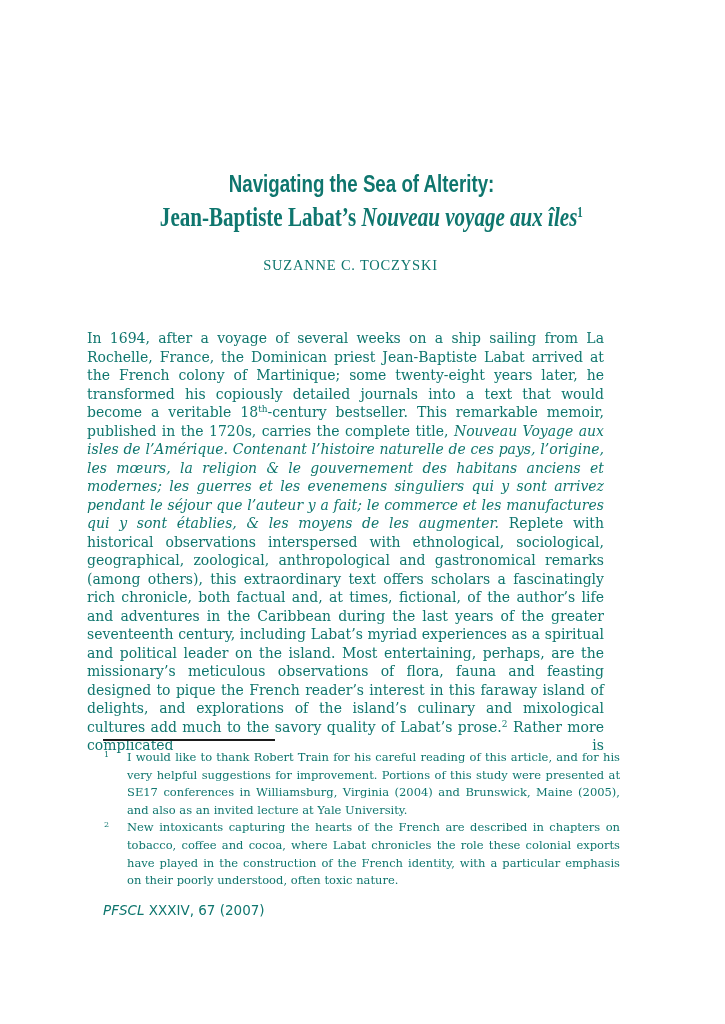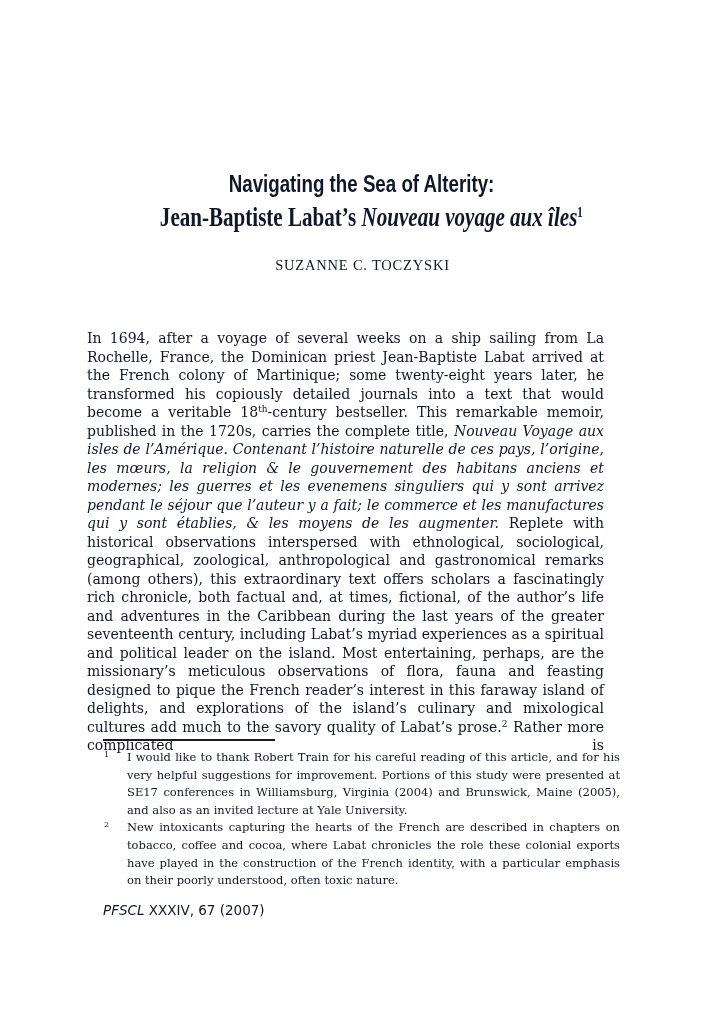--- a/index.html
+++ b/index.html
@@ -3,21 +3,21 @@
 <meta charset="utf-8">
 <style>
   * { margin: 0; padding: 0; box-sizing: border-box; }
   html, body { background: #e8e8e8; }
   .page {
     position: relative;
     width: 725px;
     height: 1024px;
     margin: 0 auto;
     background: #ffffff;
-    color: #0f172a;
+    color: #0f766e;
     overflow: hidden;
   }
   .title-line1 {
     position: absolute;
     left: 103px; top: 170px; width: 517px;
     text-align: center;
     font-family: "Liberation Sans", sans-serif;
     font-weight: bold;
     font-size: 24px;
     line-height: 27px;
@@ -38,21 +38,21 @@
     white-space: nowrap;
   }
   .title-line2 sup {
     font-size: 14px;
     vertical-align: 9px;
     font-style: normal;
   }
   .it { font-style: italic; }
   .author {
     position: absolute;
-    left: 104px; top: 257px; width: 517px;
+    left: 92px; top: 257px; width: 517px;
     text-align: center;
     font-family: "Liberation Serif", serif;
     font-size: 14.5px;
     letter-spacing: 0.8px;
   }
   .body-par {
     position: absolute;
     left: 87px; top: 329px; width: 517px;
     font-family: "DejaVu Serif", serif;
     font-size: 14px;

